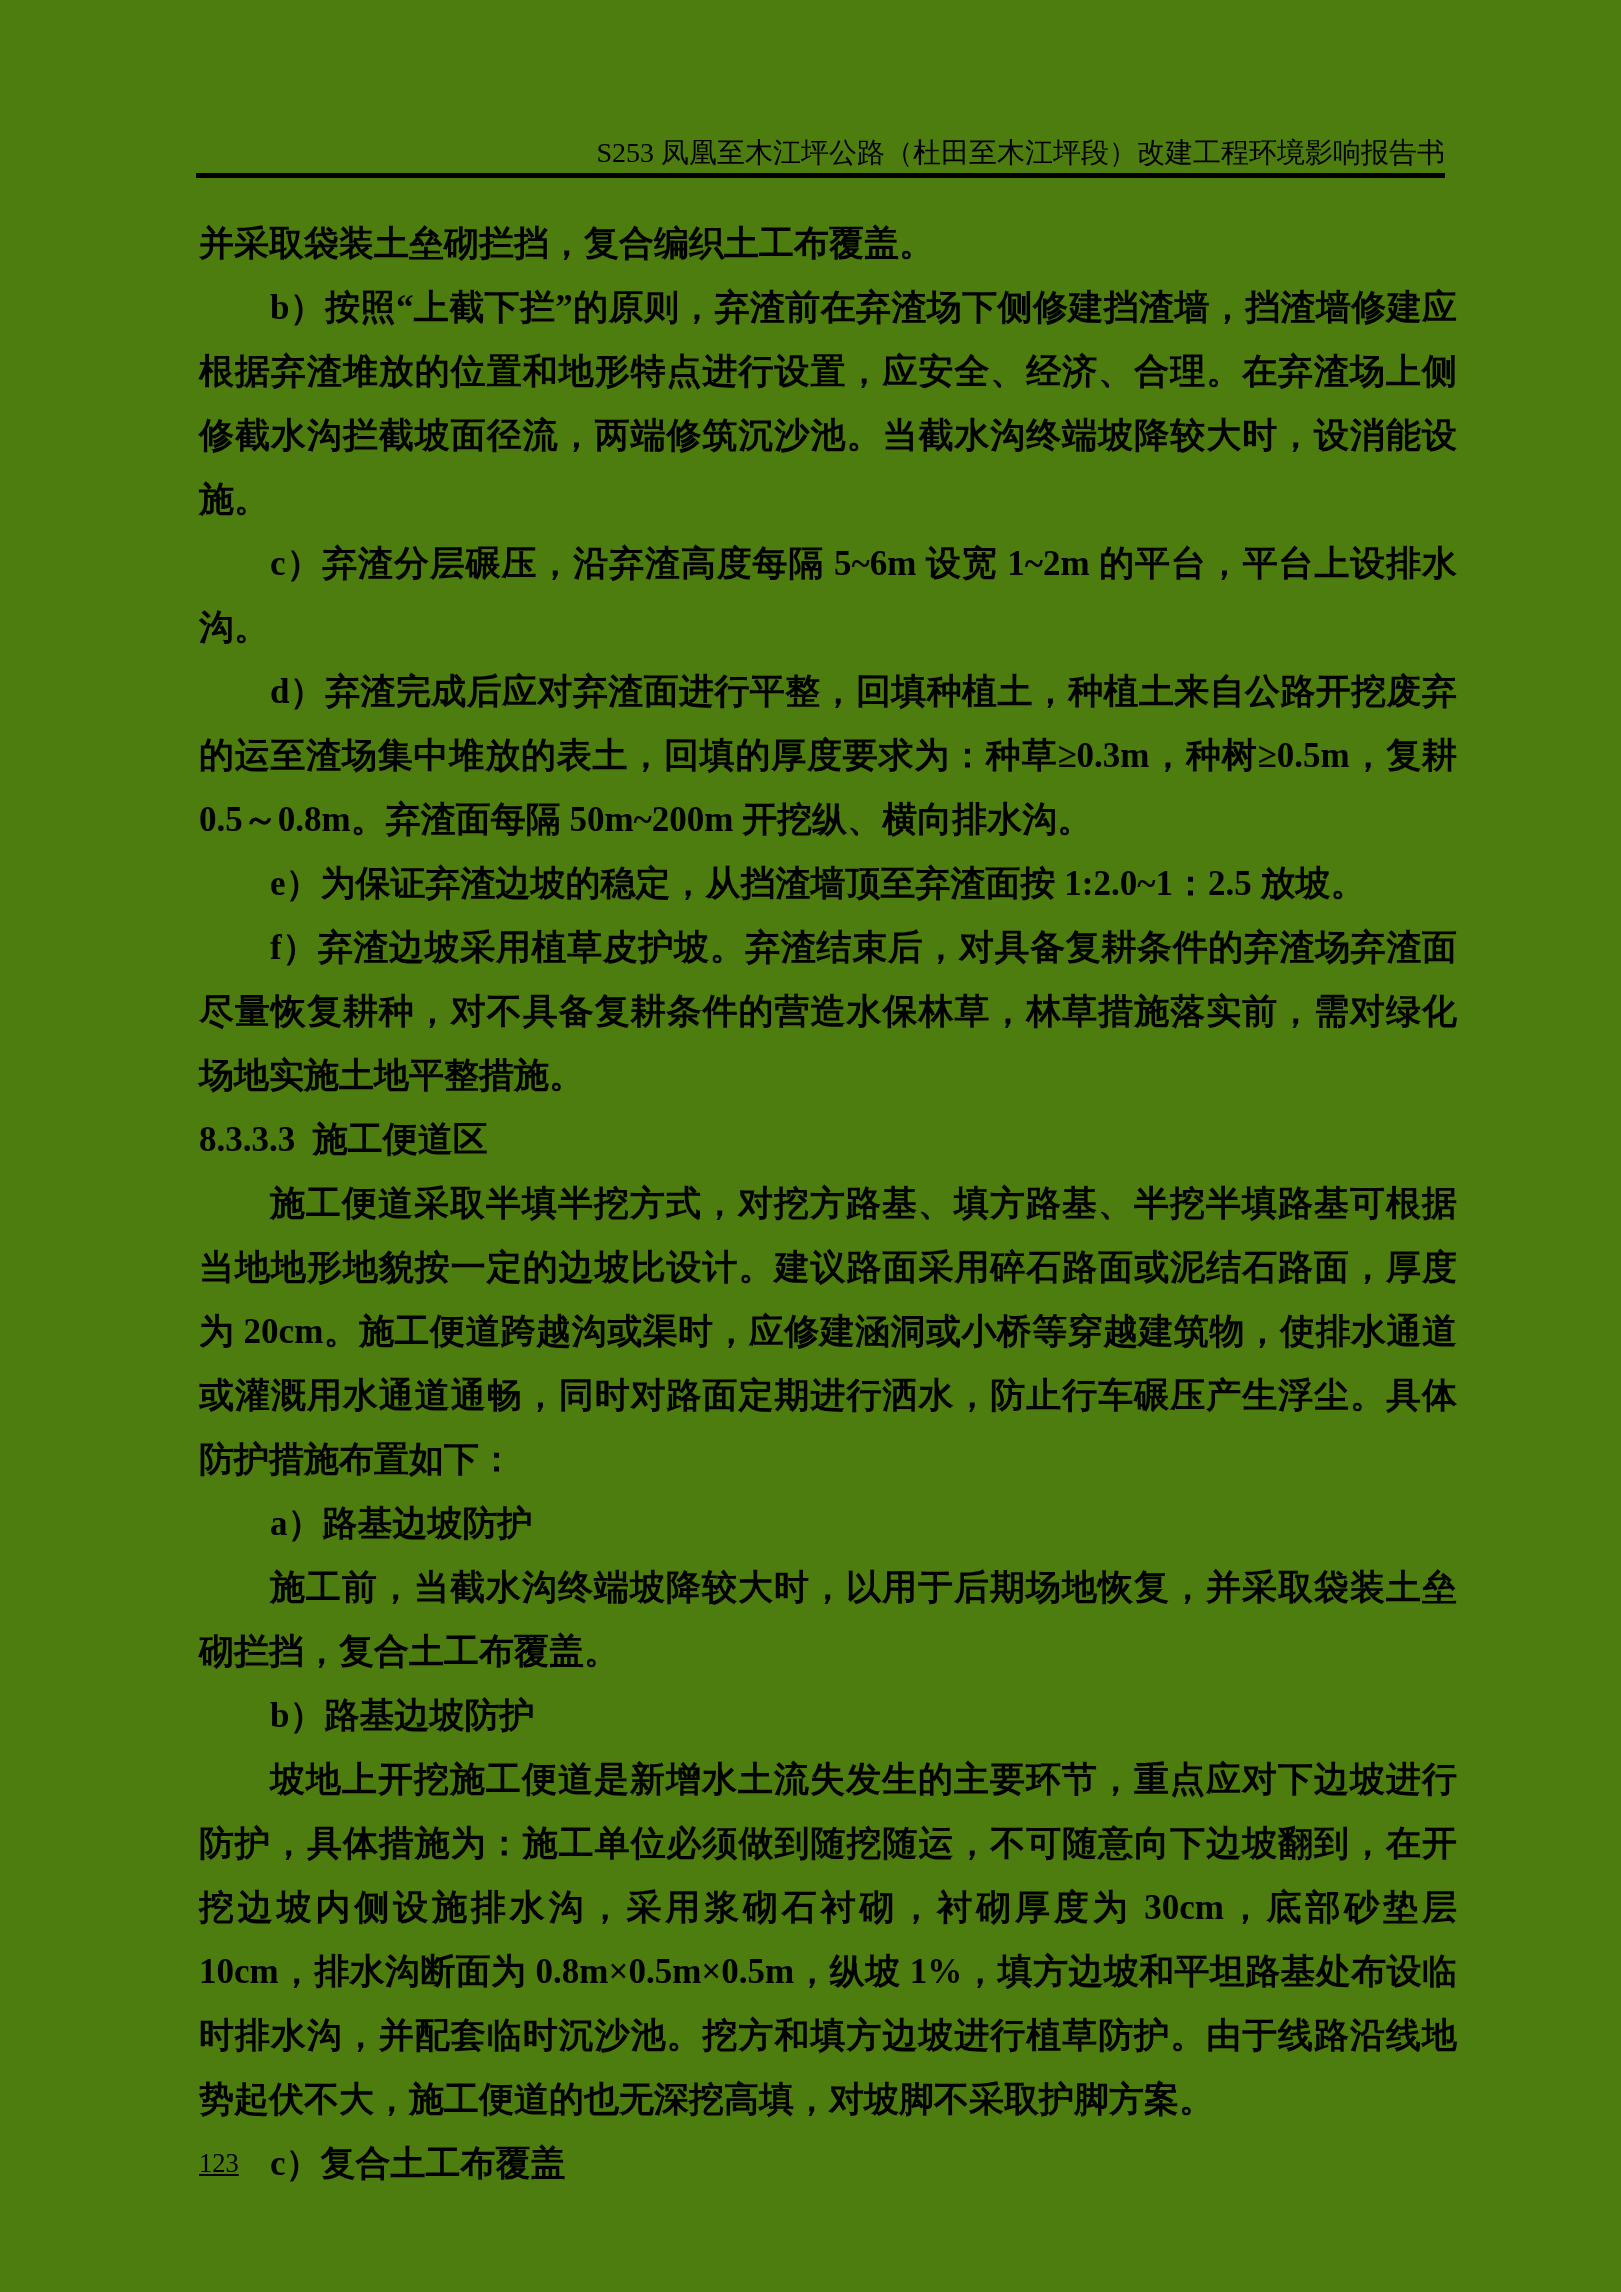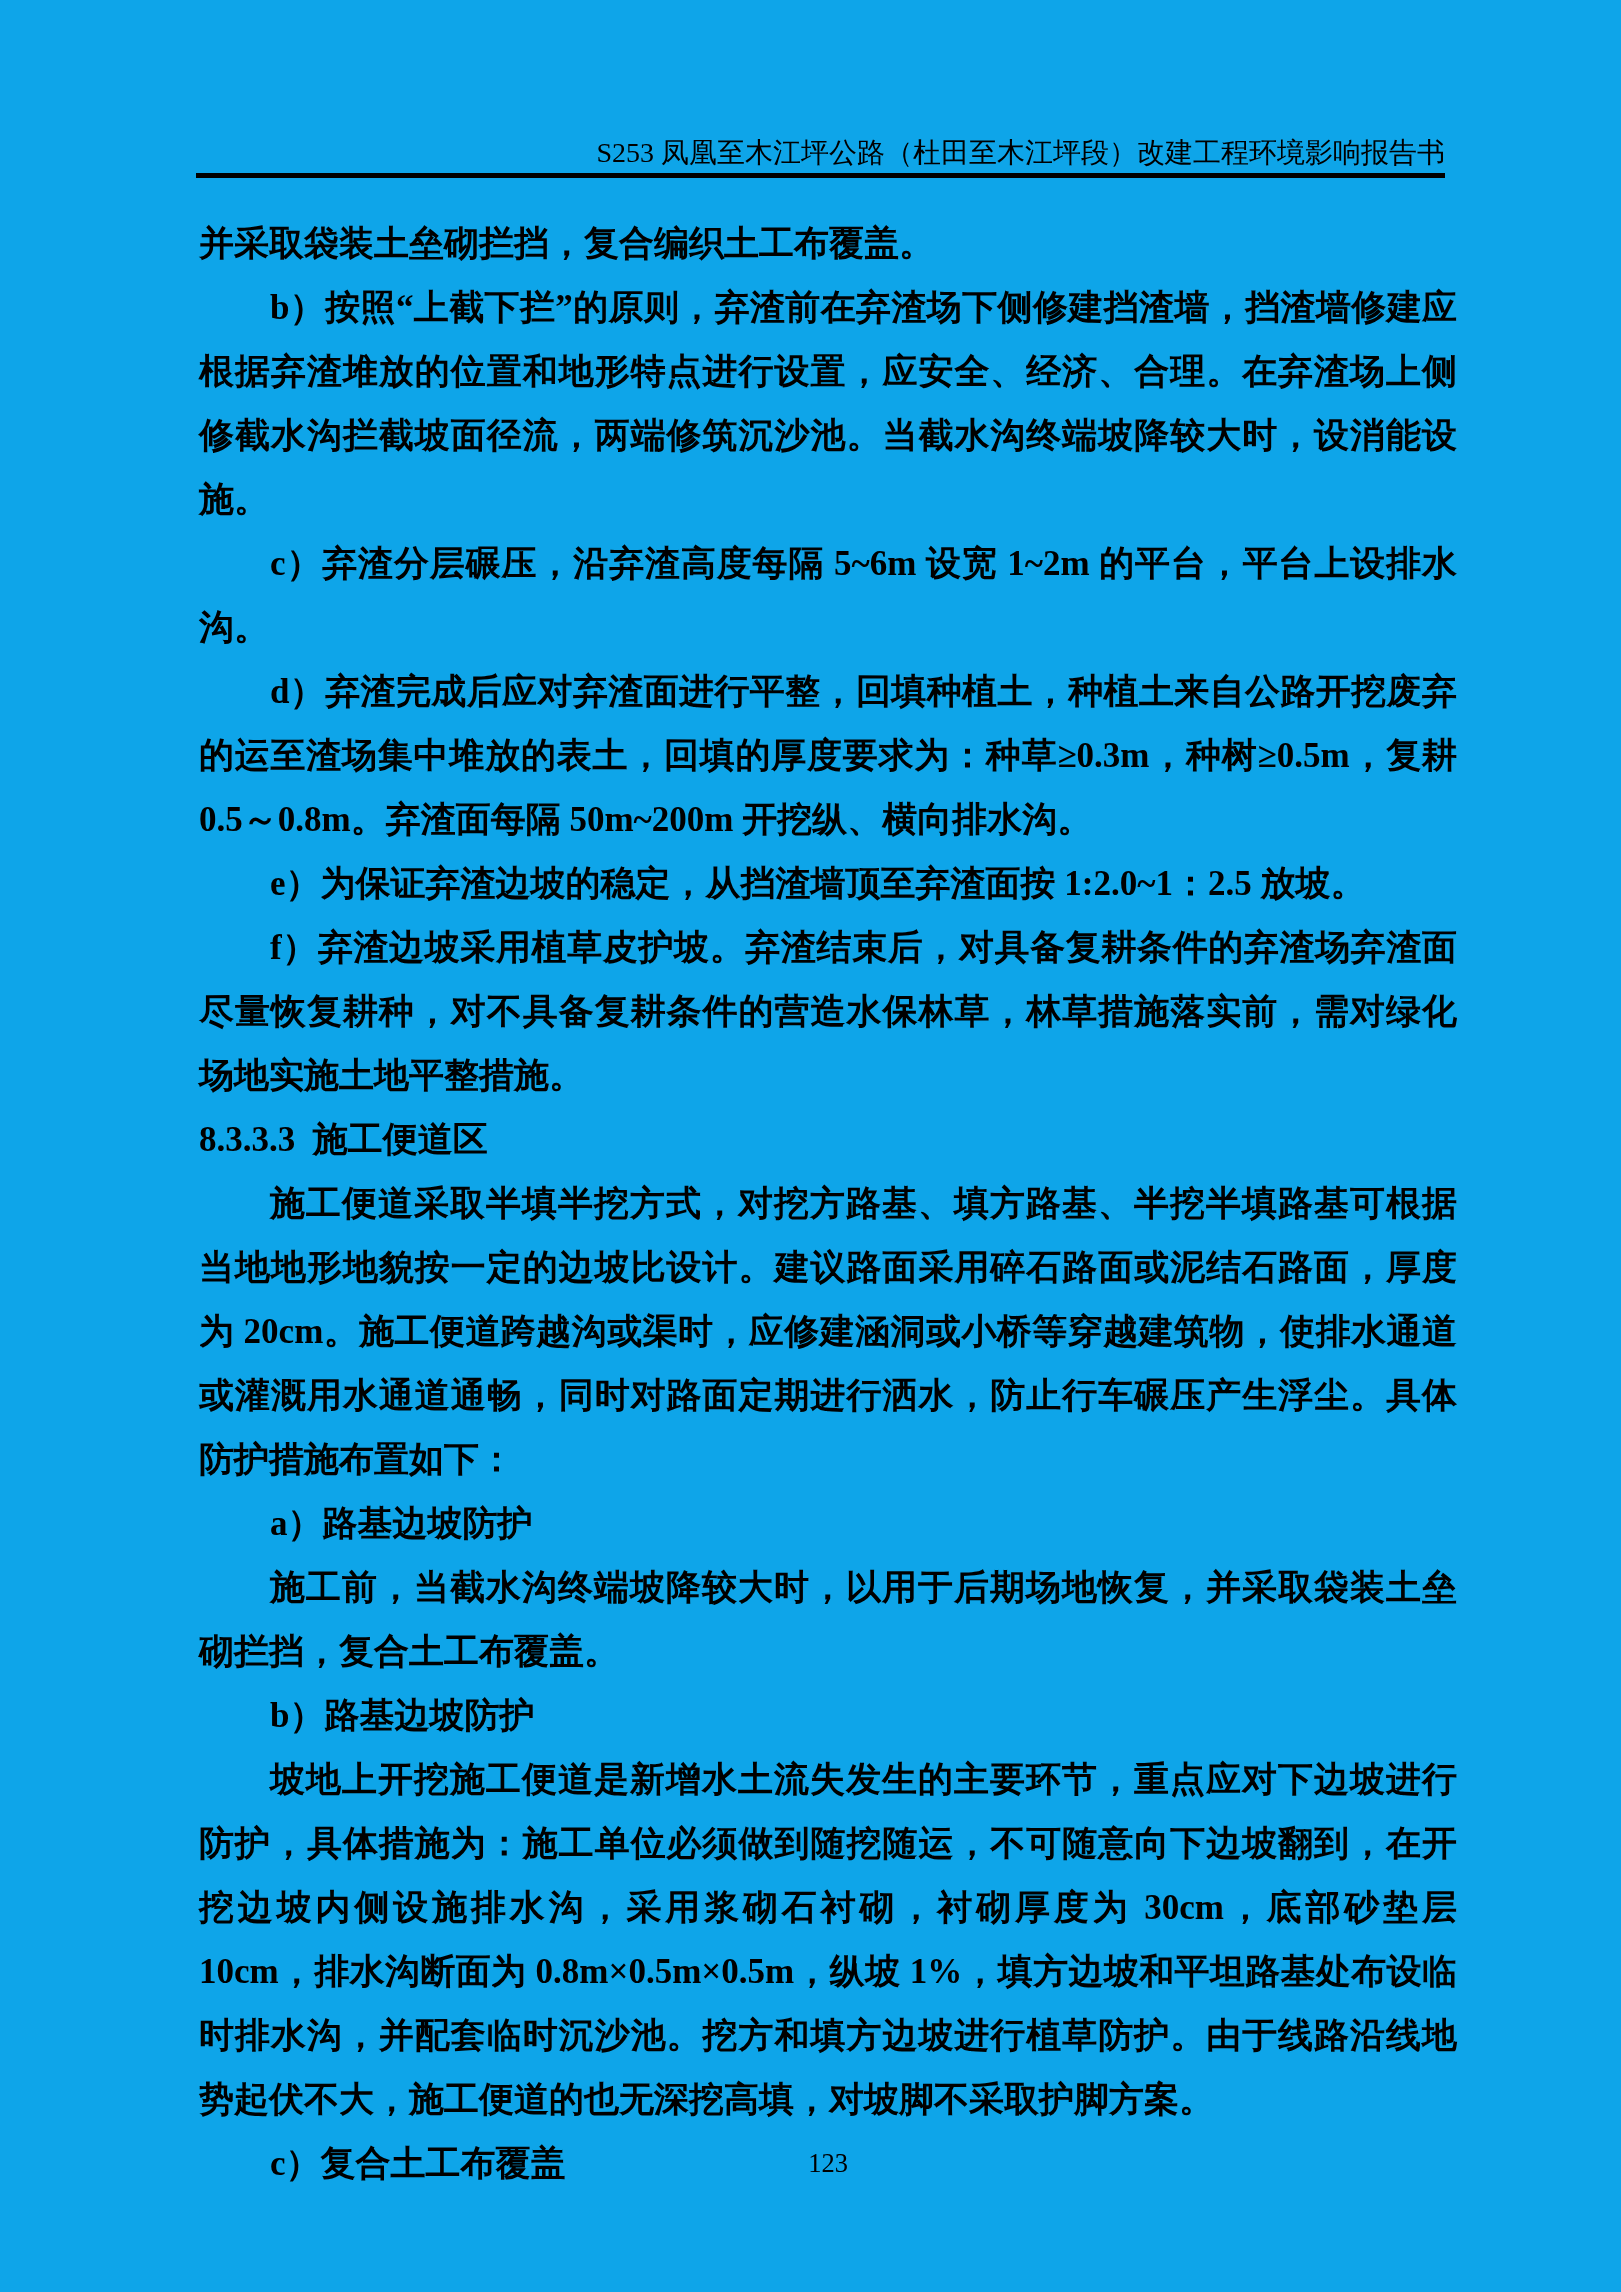--- a/index.html
+++ b/index.html
@@ -4,21 +4,21 @@
 <style>
   html, body {
     margin: 0;
     padding: 0;
     background: #ffffff;
   }
   .page {
     position: relative;
     width: 1621px;
     height: 2293px;
-    background: #0ea5e9;
+    background: #4d7c0f;
     overflow: hidden;
     font-family: "Liberation Serif", "DejaVu Serif", serif;
     color: #000000;
   }
   .page-header {
     position: absolute;
     top: 136px;
     left: 196px;
     width: 1249px;
     text-align: right;
@@ -56,23 +56,24 @@
   }
   .section-heading {
     text-indent: 0;
     white-space: pre-wrap;
   }
   .page-footer {
     position: absolute;
     top: 2148px;
     left: 199px;
     width: 1258px;
-    text-align: center;
+    text-align: left;
     font-size: 26.5px;
     line-height: 1.2;
+    text-decoration: underline;
   }
 </style>
 </head>
 <body>
 
 <div class="page">
 
   <div class="page-header">
     <span>S253 凤凰至木江坪公路（杜田至木江坪段）改建工程环境影响报告书</span>
   </div>

